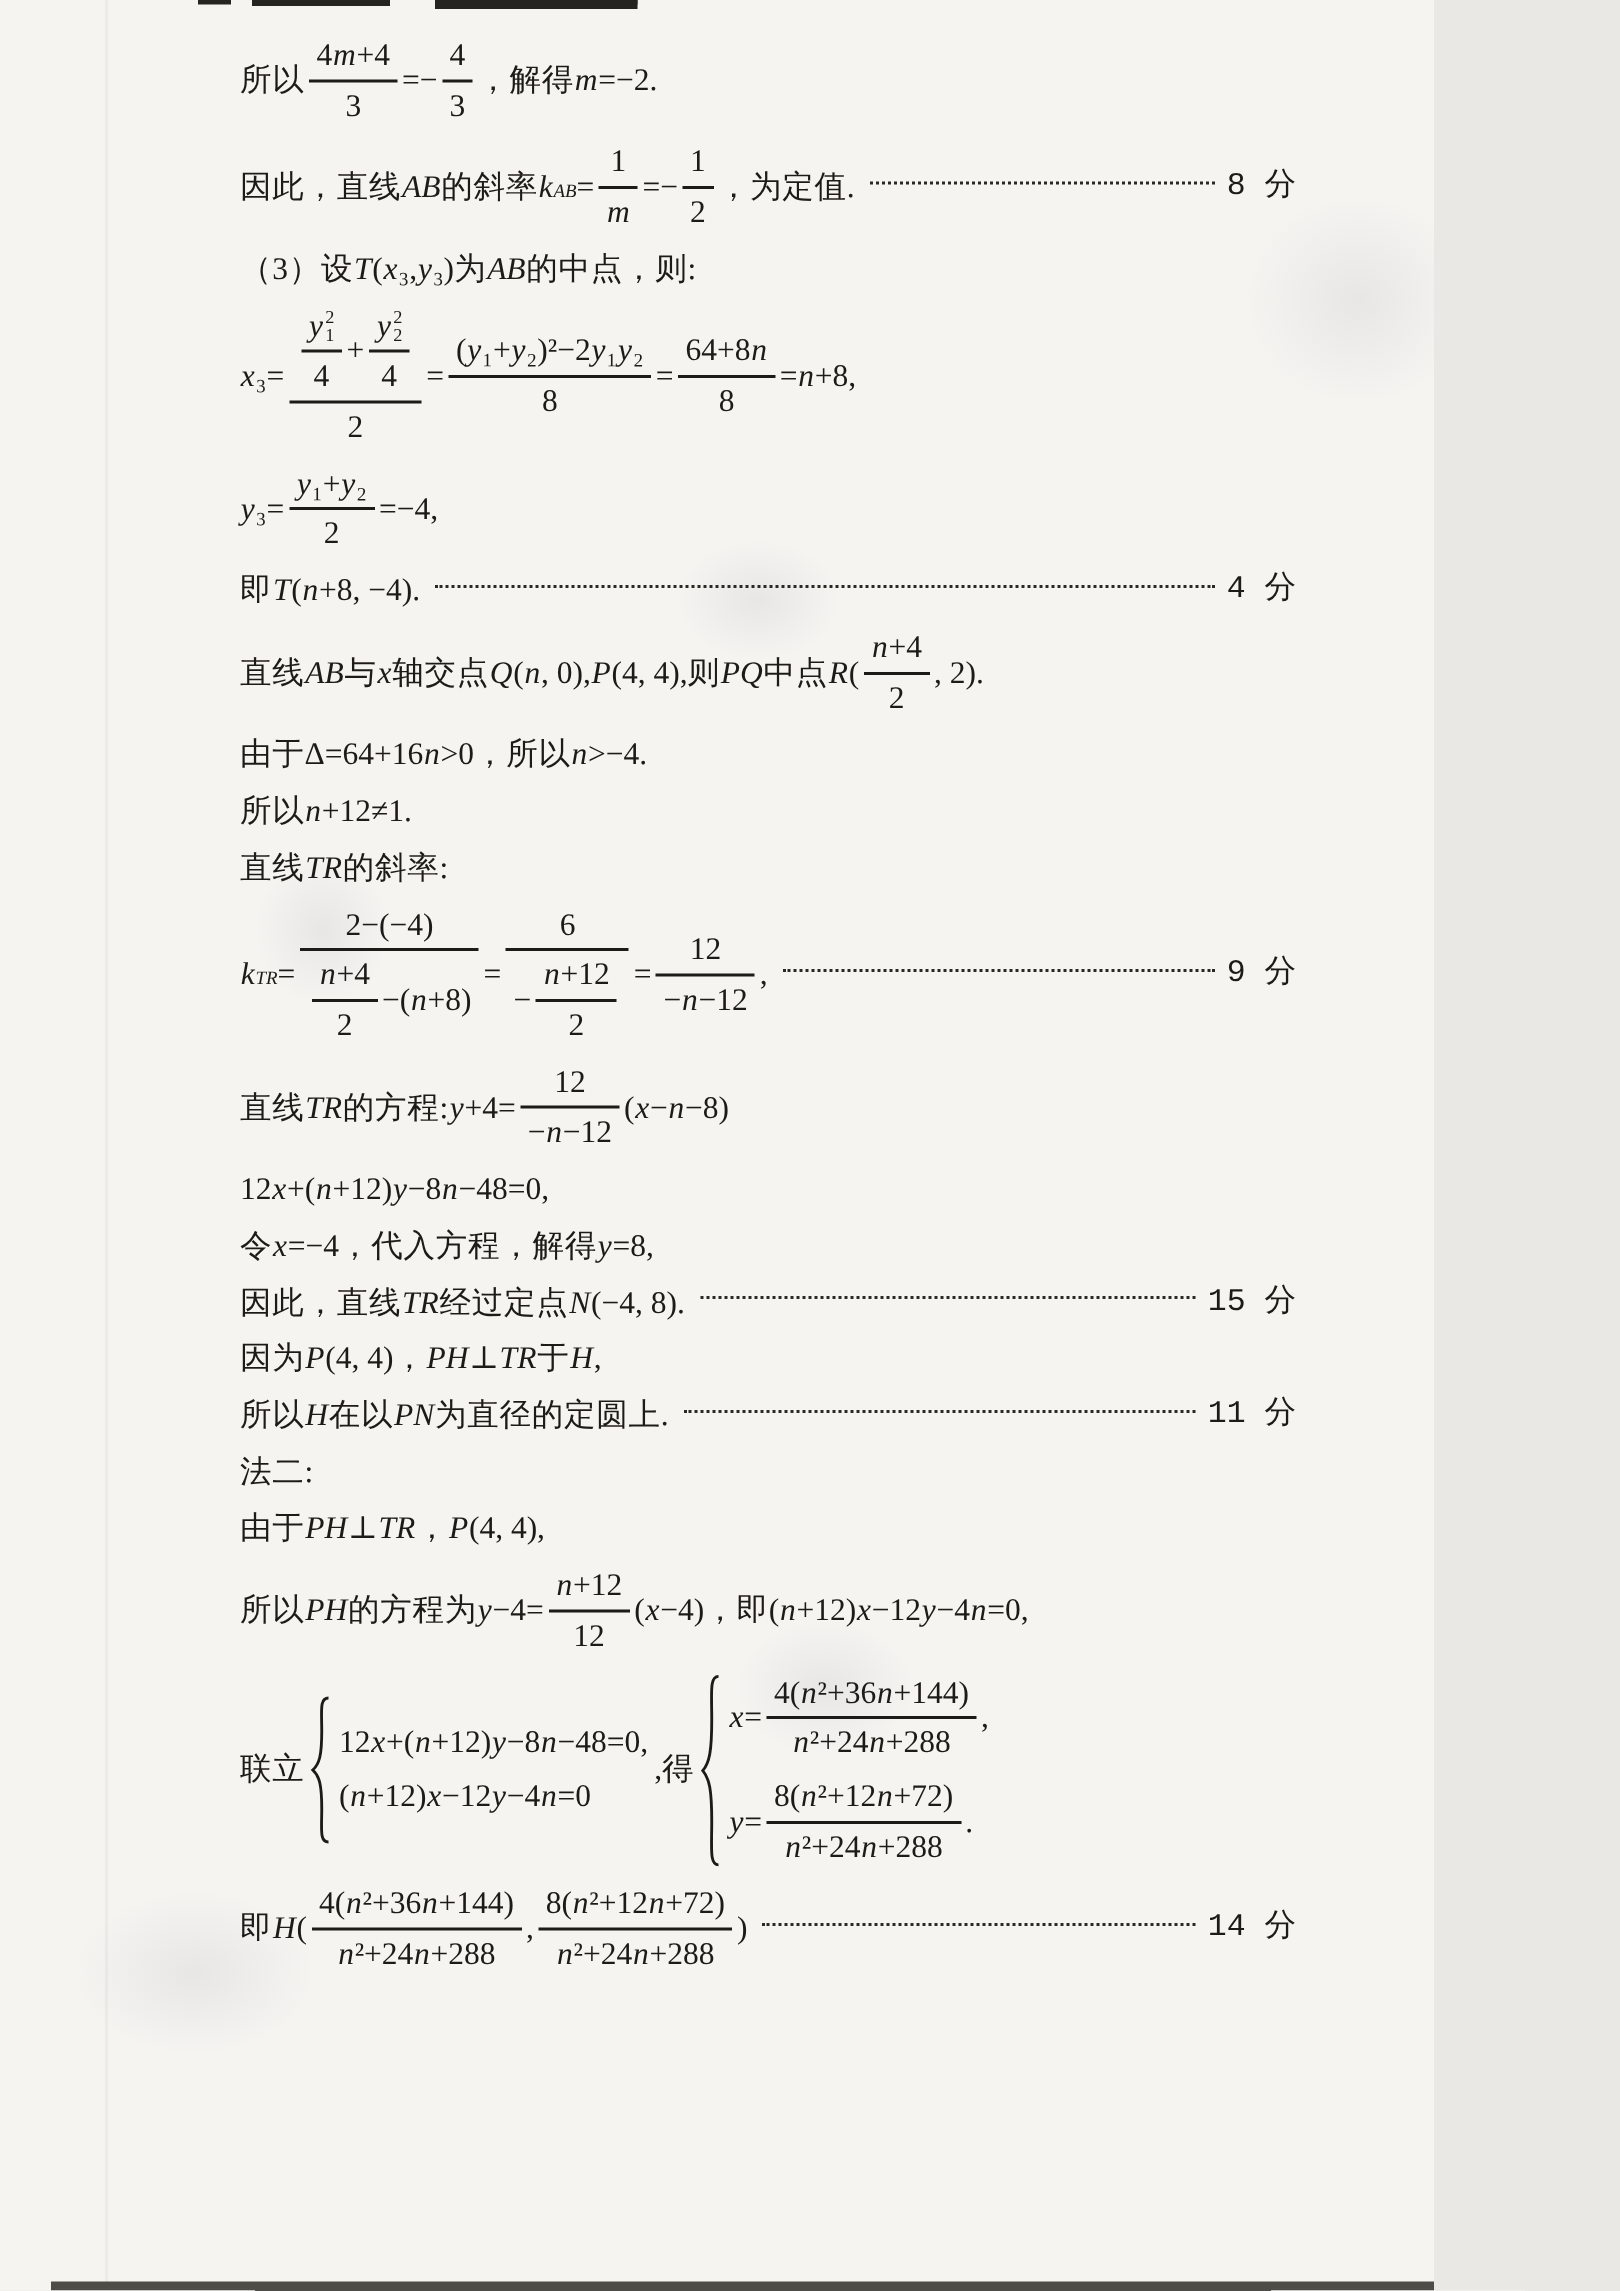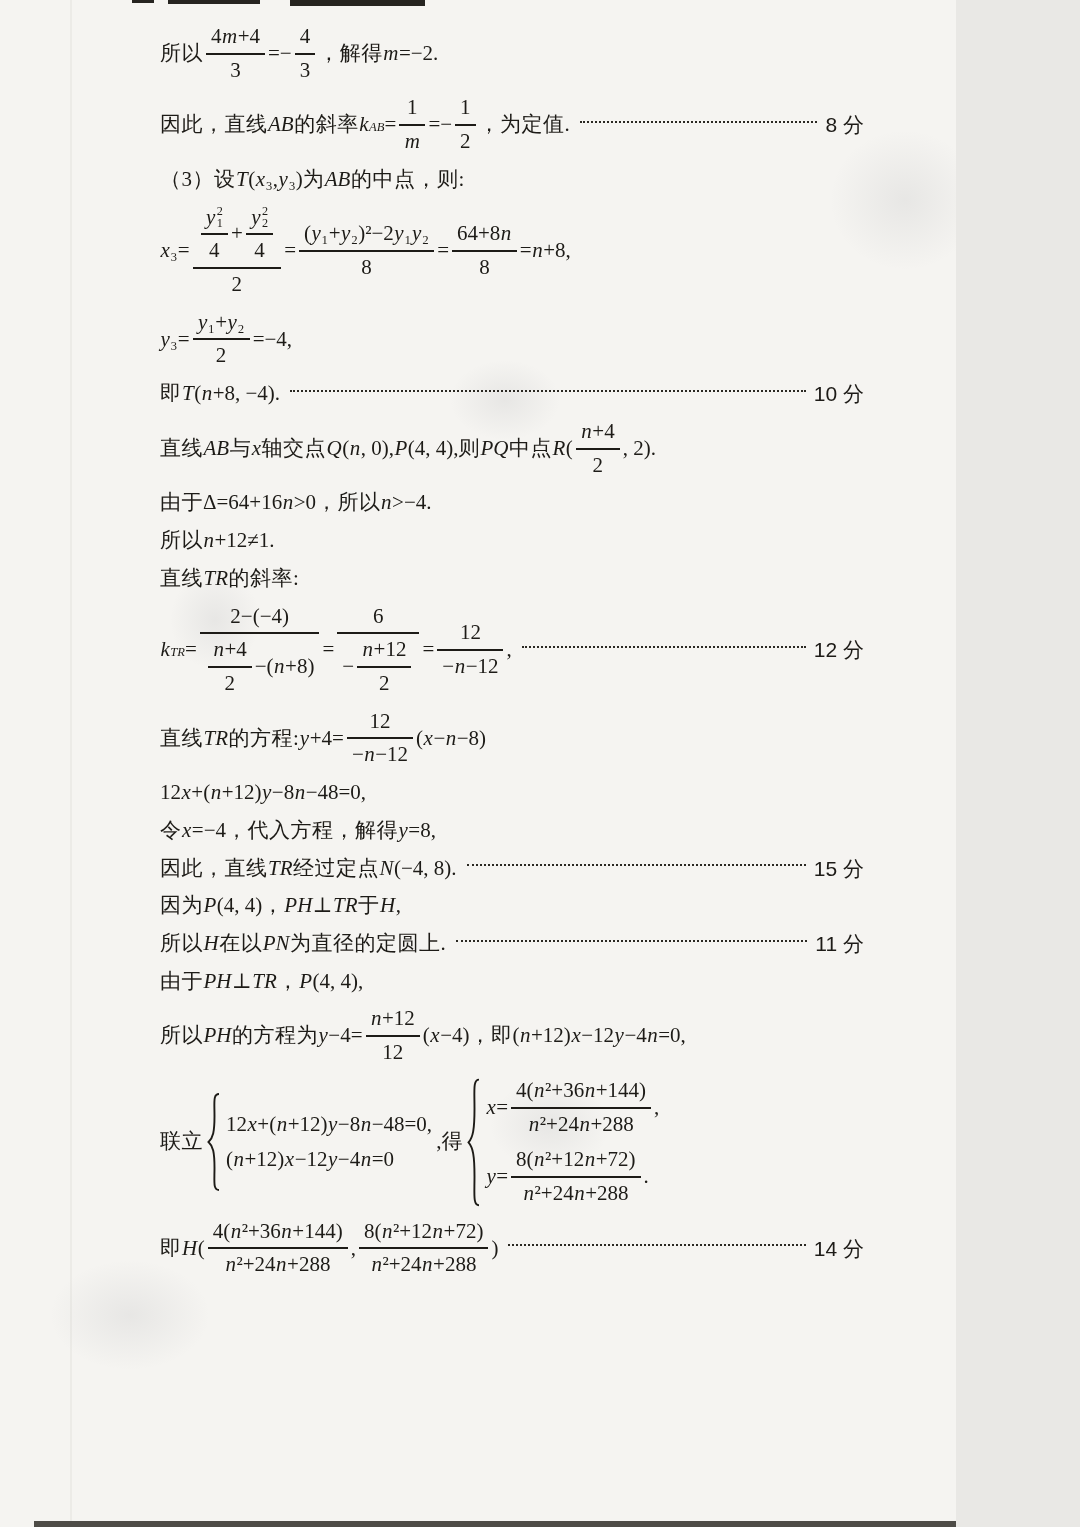--- a/index.html
+++ b/index.html
@@ -34,21 +34,21 @@
   .stk-col{display:inline-flex;flex-direction:column;font-size:0.58em;line-height:1.05;margin-left:1px;}
   .stk-col .rm{text-align:left;}
   
   .cases{display:inline-flex;align-items:center;margin:0 4px;}
   .brace-wrap{align-self:stretch;display:flex;width:14px;margin-right:5px;}
   .brace-wrap svg{width:14px;height:100%;}
   .crows{display:flex;flex-direction:column;align-items:flex-start;gap:8px;}
   .crow{display:flex;align-items:center;}
   
   .dots{flex:1 1 auto;min-width:36px;height:0;border-bottom:2.6px dotted #2a2822;margin:0 8px 0 10px;transform:translateY(-3px);}
-  .score{white-space:nowrap;font-family:Liberation Sans, sans-serif;}
+  .score{white-space:nowrap;font-family:Liberation Mono, monospace;}
   
   .artifact{position:absolute;background:#262420;}
   .edge-bottom{position:absolute;left:34px;right:0;bottom:0;height:6px;background:var(--edge);}
   .edge-left{position:absolute;left:70px;top:0;bottom:0;width:2px;background:#ecebe7;}
   .smudge{position:absolute;border-radius:50%;background:radial-gradient(closest-side,rgba(110,112,120,0.10),rgba(110,112,120,0));}
 </style>
 </head>
 <body>
 
 <div class="page-wrap">
@@ -283,21 +283,21 @@
       </div>
       <div class="line">
         <span class="seg-cjk">即 </span>
         <span class="seg-math">
           <span class="it">T</span>
           <span class="rm">(</span>
           <span class="it">n</span>
           <span class="rm">+8, −4).</span>
         </span>
         <span class="dots"></span>
-        <span class="score">10 分</span>
+        <span class="score">4 分</span>
       </div>
       <div class="line">
         <span class="seg-cjk">直线 </span>
         <span class="seg-math">
           <span class="it">AB</span>
         </span>
         <span class="seg-cjk"> 与 </span>
         <span class="seg-math">
           <span class="it">x</span>
         </span>
@@ -440,21 +440,21 @@
               <span class="rm">−</span>
               <span class="it">n</span>
               <span class="rm">−12</span>
             </span>
           </span>
         </span>
         <span class="seg-math">
           <span class="rm">,</span>
         </span>
         <span class="dots"></span>
-        <span class="score">12 分</span>
+        <span class="score">9 分</span>
       </div>
       <div class="line">
         <span class="seg-cjk">直线 </span>
         <span class="seg-math">
           <span class="it">TR</span>
         </span>
         <span class="seg-cjk"> 的方程: </span>
         <span class="seg-math">
           <span class="it">y</span>
           <span class="rm">+4=</span>
@@ -542,20 +542,23 @@
         <span class="seg-math">
           <span class="it">H</span>
         </span>
         <span class="seg-cjk"> 在以 </span>
         <span class="seg-math">
           <span class="it">PN</span>
         </span>
         <span class="seg-cjk"> 为直径的定圆上.</span>
         <span class="dots"></span>
         <span class="score">11 分</span>
+      </div>
+      <div class="line">
+        <span class="seg-cjk">法二:</span>
       </div>
       <div class="line">
         <span class="seg-cjk">由于 </span>
         <span class="seg-math">
           <span class="it">PH</span>
           <span class="rm">⊥</span>
           <span class="it">TR</span>
         </span>
         <span class="seg-cjk">，</span>
         <span class="seg-math">

